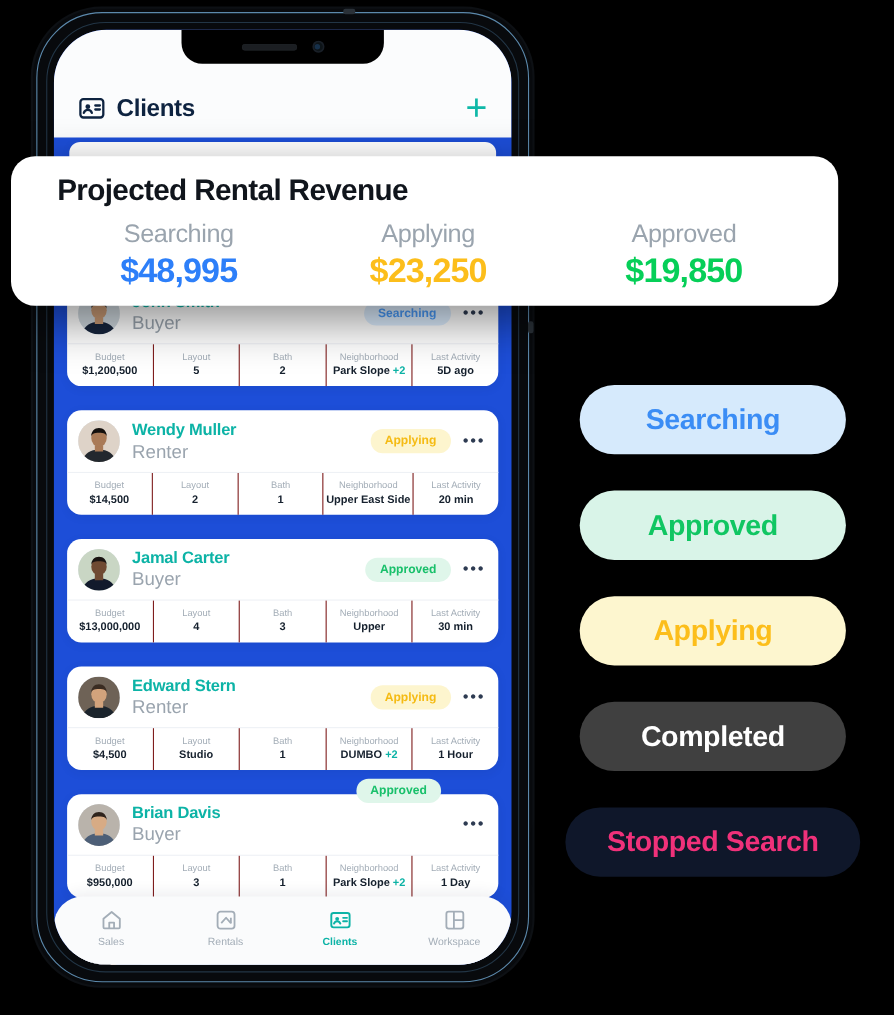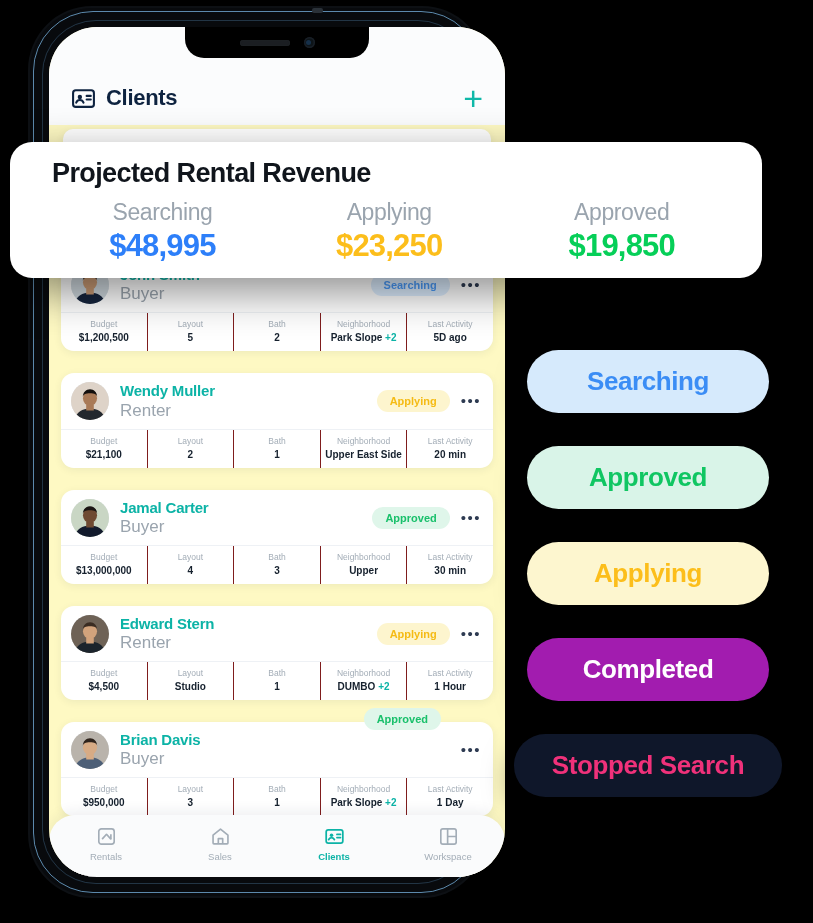--- a/index.html
+++ b/index.html
@@ -49,23 +49,23 @@
     position: absolute;
     background: #2a3138;
     border-radius: 2px;
   }
   .btn-top { left: 290px; top: 6px; width: 11px; height: 5px; }
   .btn-right { left: 458px; top: 290px; width: 5px; height: 11px; }
 
   .phone-screen {
     position: absolute;
     left: 27px; top: 25px;
-    width: 456px; height: 850px;
+    width: 416px; height: 850px;
     border-radius: 48px;
-    background: #fef9c3;
+    background: #1d4ed8;
     overflow: hidden;
   }
 
   
   .notch {
     position: absolute;
     left: 50%;
     transform: translateX(-50%);
     top: 0;
     width: 184px; height: 31px;
@@ -329,21 +329,21 @@
     font-size: 26px;
     font-weight: bold;
     letter-spacing: -0.4px;
     padding: 16px 10px;
     box-shadow: 0 13px 30px rgba(0,0,0,0.55);
     cursor: pointer;
   }
   .pill.searching { background: #d6eafc; color: #3b8df5; width: 242px; }
   .pill.approved  { background: #d9f4e8; color: #10c662; width: 242px; }
   .pill.applying  { background: #fdf6cf; color: #fcbe1b; width: 242px; }
-  .pill.completed { background: #a21caf; color: #ffffff; width: 242px; }
+  .pill.completed { background: #404040; color: #ffffff; width: 242px; }
   .pill.stopped   { background: #0f172a; color: #f0317a; width: 268px; margin-bottom: 0; }
 </style>
 </head>
 <body>
 
 <div class="phone-wrap">
   <div class="phone-outer"></div>
   <div class="phone-edge-hi"></div>
   <div class="phone-edge-hi2"></div>
   <div class="phone-btn btn-top"></div>
@@ -460,21 +460,21 @@
               <div class="cc-names">
                 <div class="cc-name">Wendy Muller</div>
                 <div class="cc-role">Renter</div>
               </div>
               <div class="badge applying">Applying</div>
               <div class="dots">•••</div>
             </div>
             <div class="cc-stats">
               <div class="stat">
                 <div class="stat-lbl">Budget</div>
-                <div class="stat-val">$21,100</div>
+                <div class="stat-val">$14,500</div>
               </div>
               <div class="stat">
                 <div class="stat-lbl">Layout</div>
                 <div class="stat-val">2</div>
               </div>
               <div class="stat">
                 <div class="stat-lbl">Bath</div>
                 <div class="stat-val">1</div>
               </div>
               <div class="stat">
@@ -625,35 +625,35 @@
               <div class="dots">•••</div>
             </div>
           </div>
         </div>
     </div>
 
     <div class="bottom-nav">
       <div class="nav-item">
         <span>
           <svg viewBox="0 0 24 24" fill="none" stroke="#a3adb7" stroke-width="1.9" stroke-linejoin="round">
+            <path d="M3.5 10.5 12 3.5l8.5 7v9a1 1 0 0 1-1 1h-15a1 1 0 0 1-1-1z"></path>
+            <path d="M9.5 20.5v-6h5v6"></path>
+          </svg>
+        </span>
+        <span class="nav-lbl">Sales</span>
+      </div>
+      <div class="nav-item">
+        <span>
+          <svg viewBox="0 0 24 24" fill="none" stroke="#a3adb7" stroke-width="1.9" stroke-linejoin="round">
             <rect x="3.2" y="3.2" width="17.6" height="17.6" rx="3"></rect>
             <path d="M7 15 12 9.5l5 5.5"></path>
             <path d="M17 9.5v6"></path>
           </svg>
         </span>
         <span class="nav-lbl">Rentals</span>
-      </div>
-      <div class="nav-item">
-        <span>
-          <svg viewBox="0 0 24 24" fill="none" stroke="#a3adb7" stroke-width="1.9" stroke-linejoin="round">
-            <path d="M3.5 10.5 12 3.5l8.5 7v9a1 1 0 0 1-1 1h-15a1 1 0 0 1-1-1z"></path>
-            <path d="M9.5 20.5v-6h5v6"></path>
-          </svg>
-        </span>
-        <span class="nav-lbl">Sales</span>
       </div>
       <div class="nav-item active">
         <span>
           <svg viewBox="0 0 24 24" fill="none" stroke="#0cb3a6" stroke-width="2">
             <rect x="2.5" y="4.5" width="19" height="15" rx="2.4"></rect>
             <circle cx="8.6" cy="10.6" r="2" fill="#0cb3a6" stroke="none"></circle>
             <path d="M5.3 15.6c.6-1.6 1.9-2.4 3.3-2.4s2.7.8 3.3 2.4" stroke-linecap="round"></path>
             <path d="M14.8 9.6h4M14.8 13.2h4" stroke-linecap="round"></path>
           </svg>
         </span>

